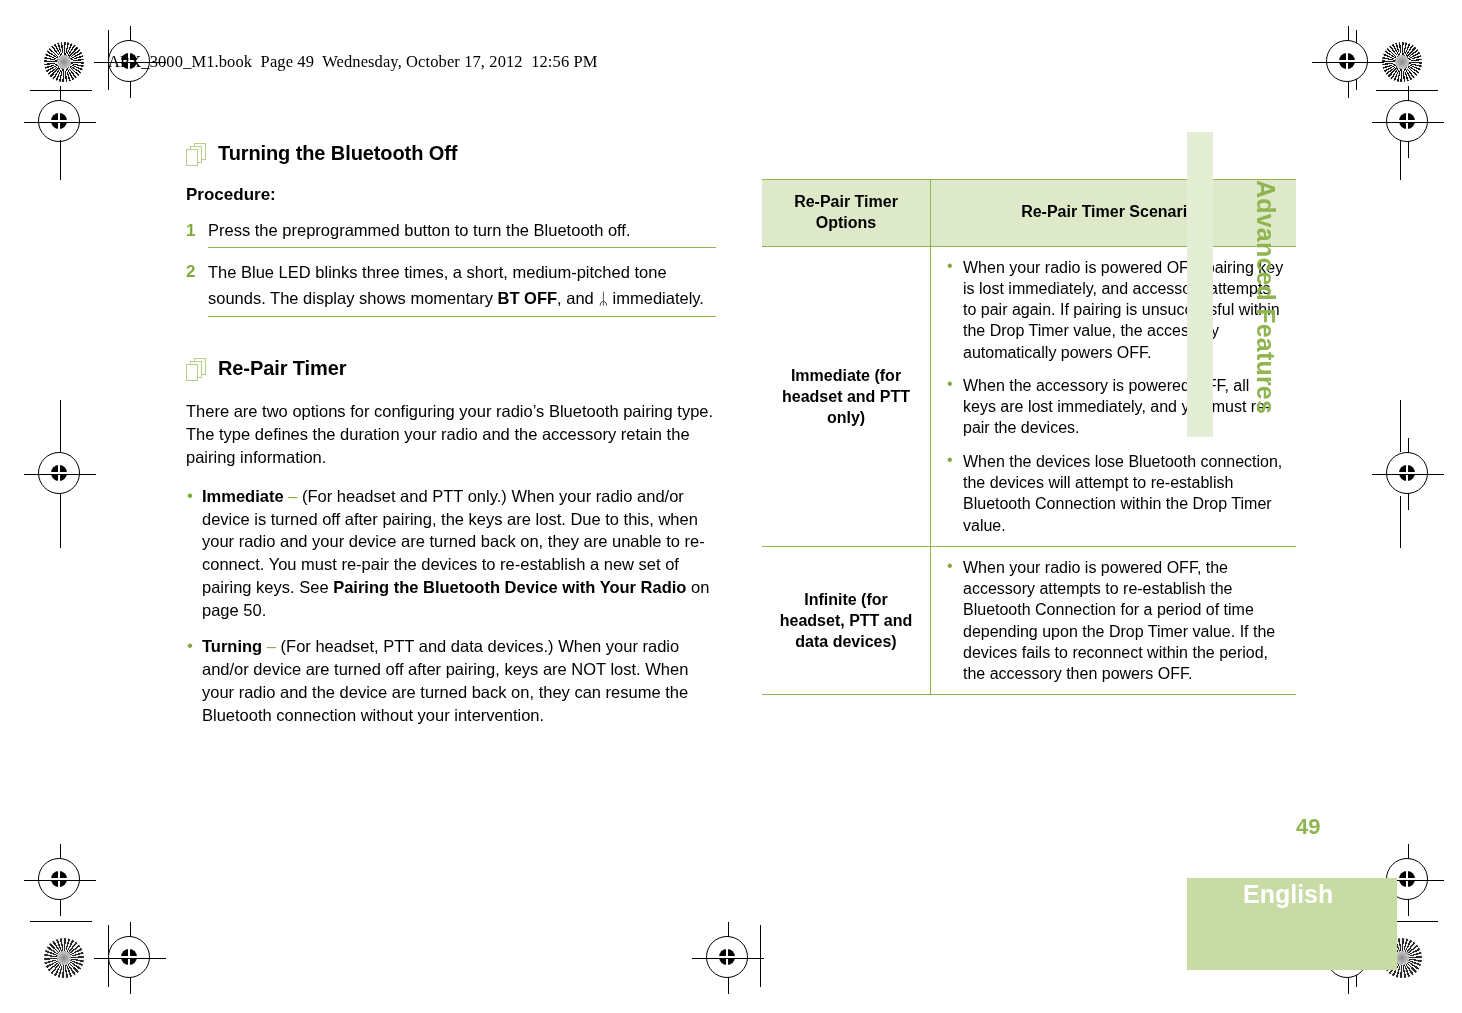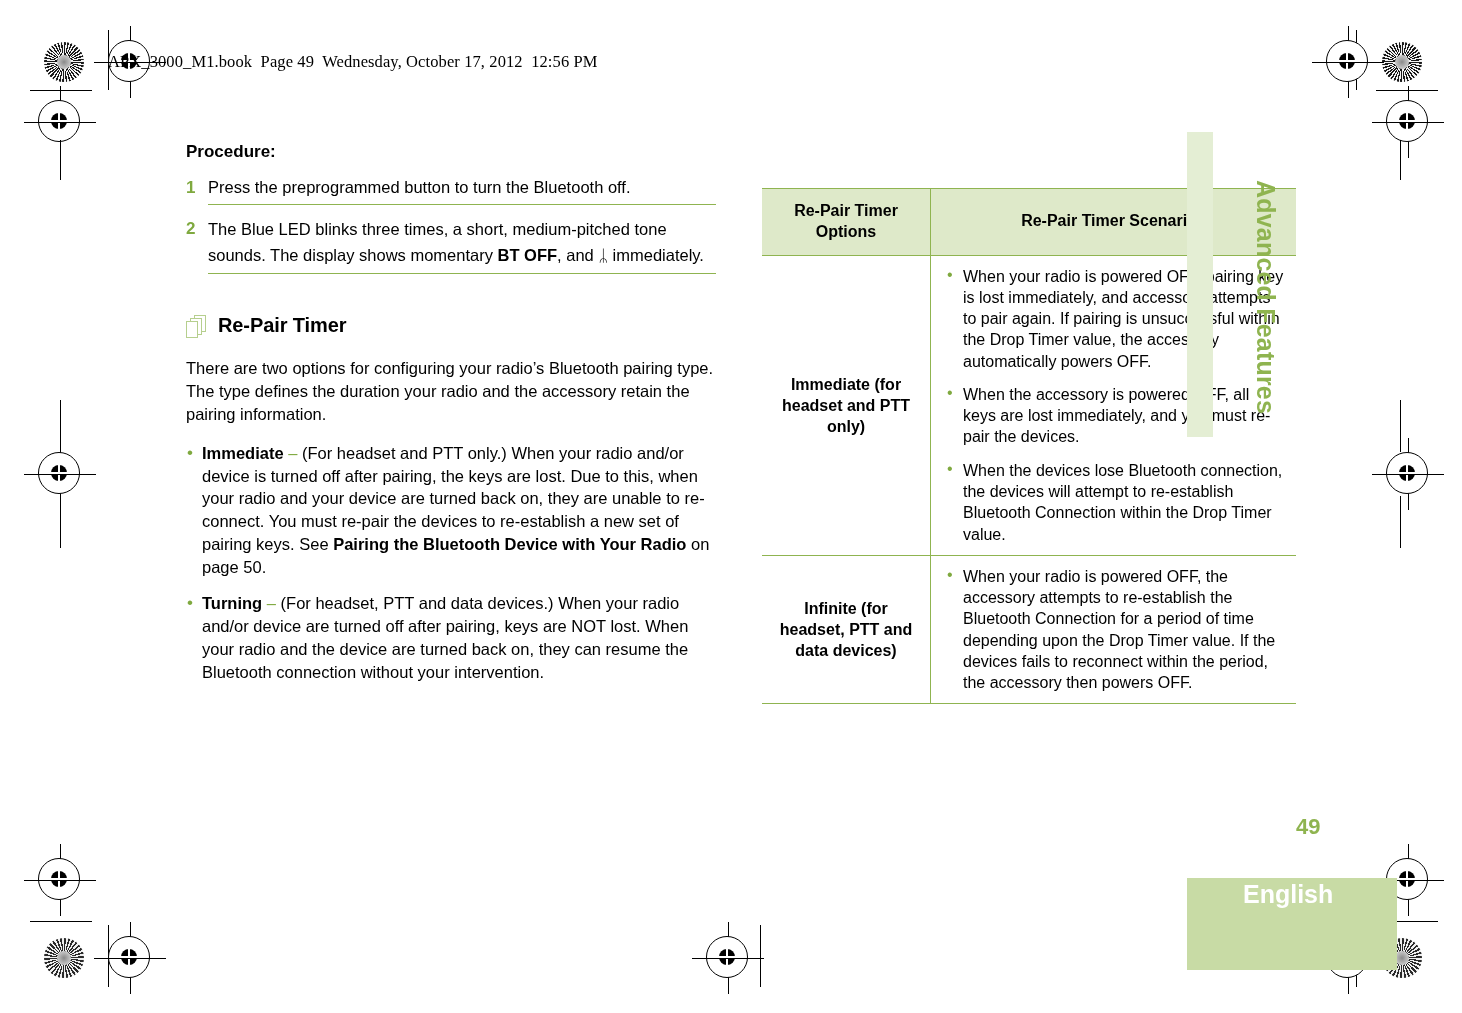--- a/index.html
+++ b/index.html
@@ -193,21 +193,21 @@
     font-size: 17px;
     line-height: 1.39;
   }
   .dash { color: #7fa93f; }
   b { font-weight: bold; }
 
   
   .tbl-wrap {
     position: absolute;
     left: 762px;
-    top: 188px;
+    top: 179px;
     width: 534px;
   }
   table.repair {
     border-collapse: collapse;
     width: 100%;
     table-layout: fixed;
   }
   table.repair th, table.repair td {
     border-top: 1.5px solid #8fb450;
     border-bottom: 1.5px solid #8fb450;
@@ -377,20 +377,28 @@
 <div class="trim-line" style="left:1356px; top:925px; width:1px; height:62px;"></div>
 <div class="reg-cross" style="left:1326px; top:936px;">
   <span class="reg-ring"></span>
   <span class="reg-dot"></span>
 </div>
 
 <div class="file-header">APX_3000_M1.book  Page 49  Wednesday, October 17, 2012  12:56 PM</div>
 
 <div class="left-col">
 
+  <div class="sec-head">
+    <span class="pages-icon">
+        <i></i>
+        <i></i>
+        <i></i>
+      </span>
+    <h2>Turning the Bluetooth Off</h2>
+  </div>
 
   <p class="proc-label">Procedure:</p>
 
   <div class="step">
     <span class="step-num">1</span>
     <span class="step-body">Press the preprogrammed button to turn the Bluetooth off.</span>
   </div>
 
   <div class="step" style="margin-top:12px;">
     <span class="step-num">2</span>

